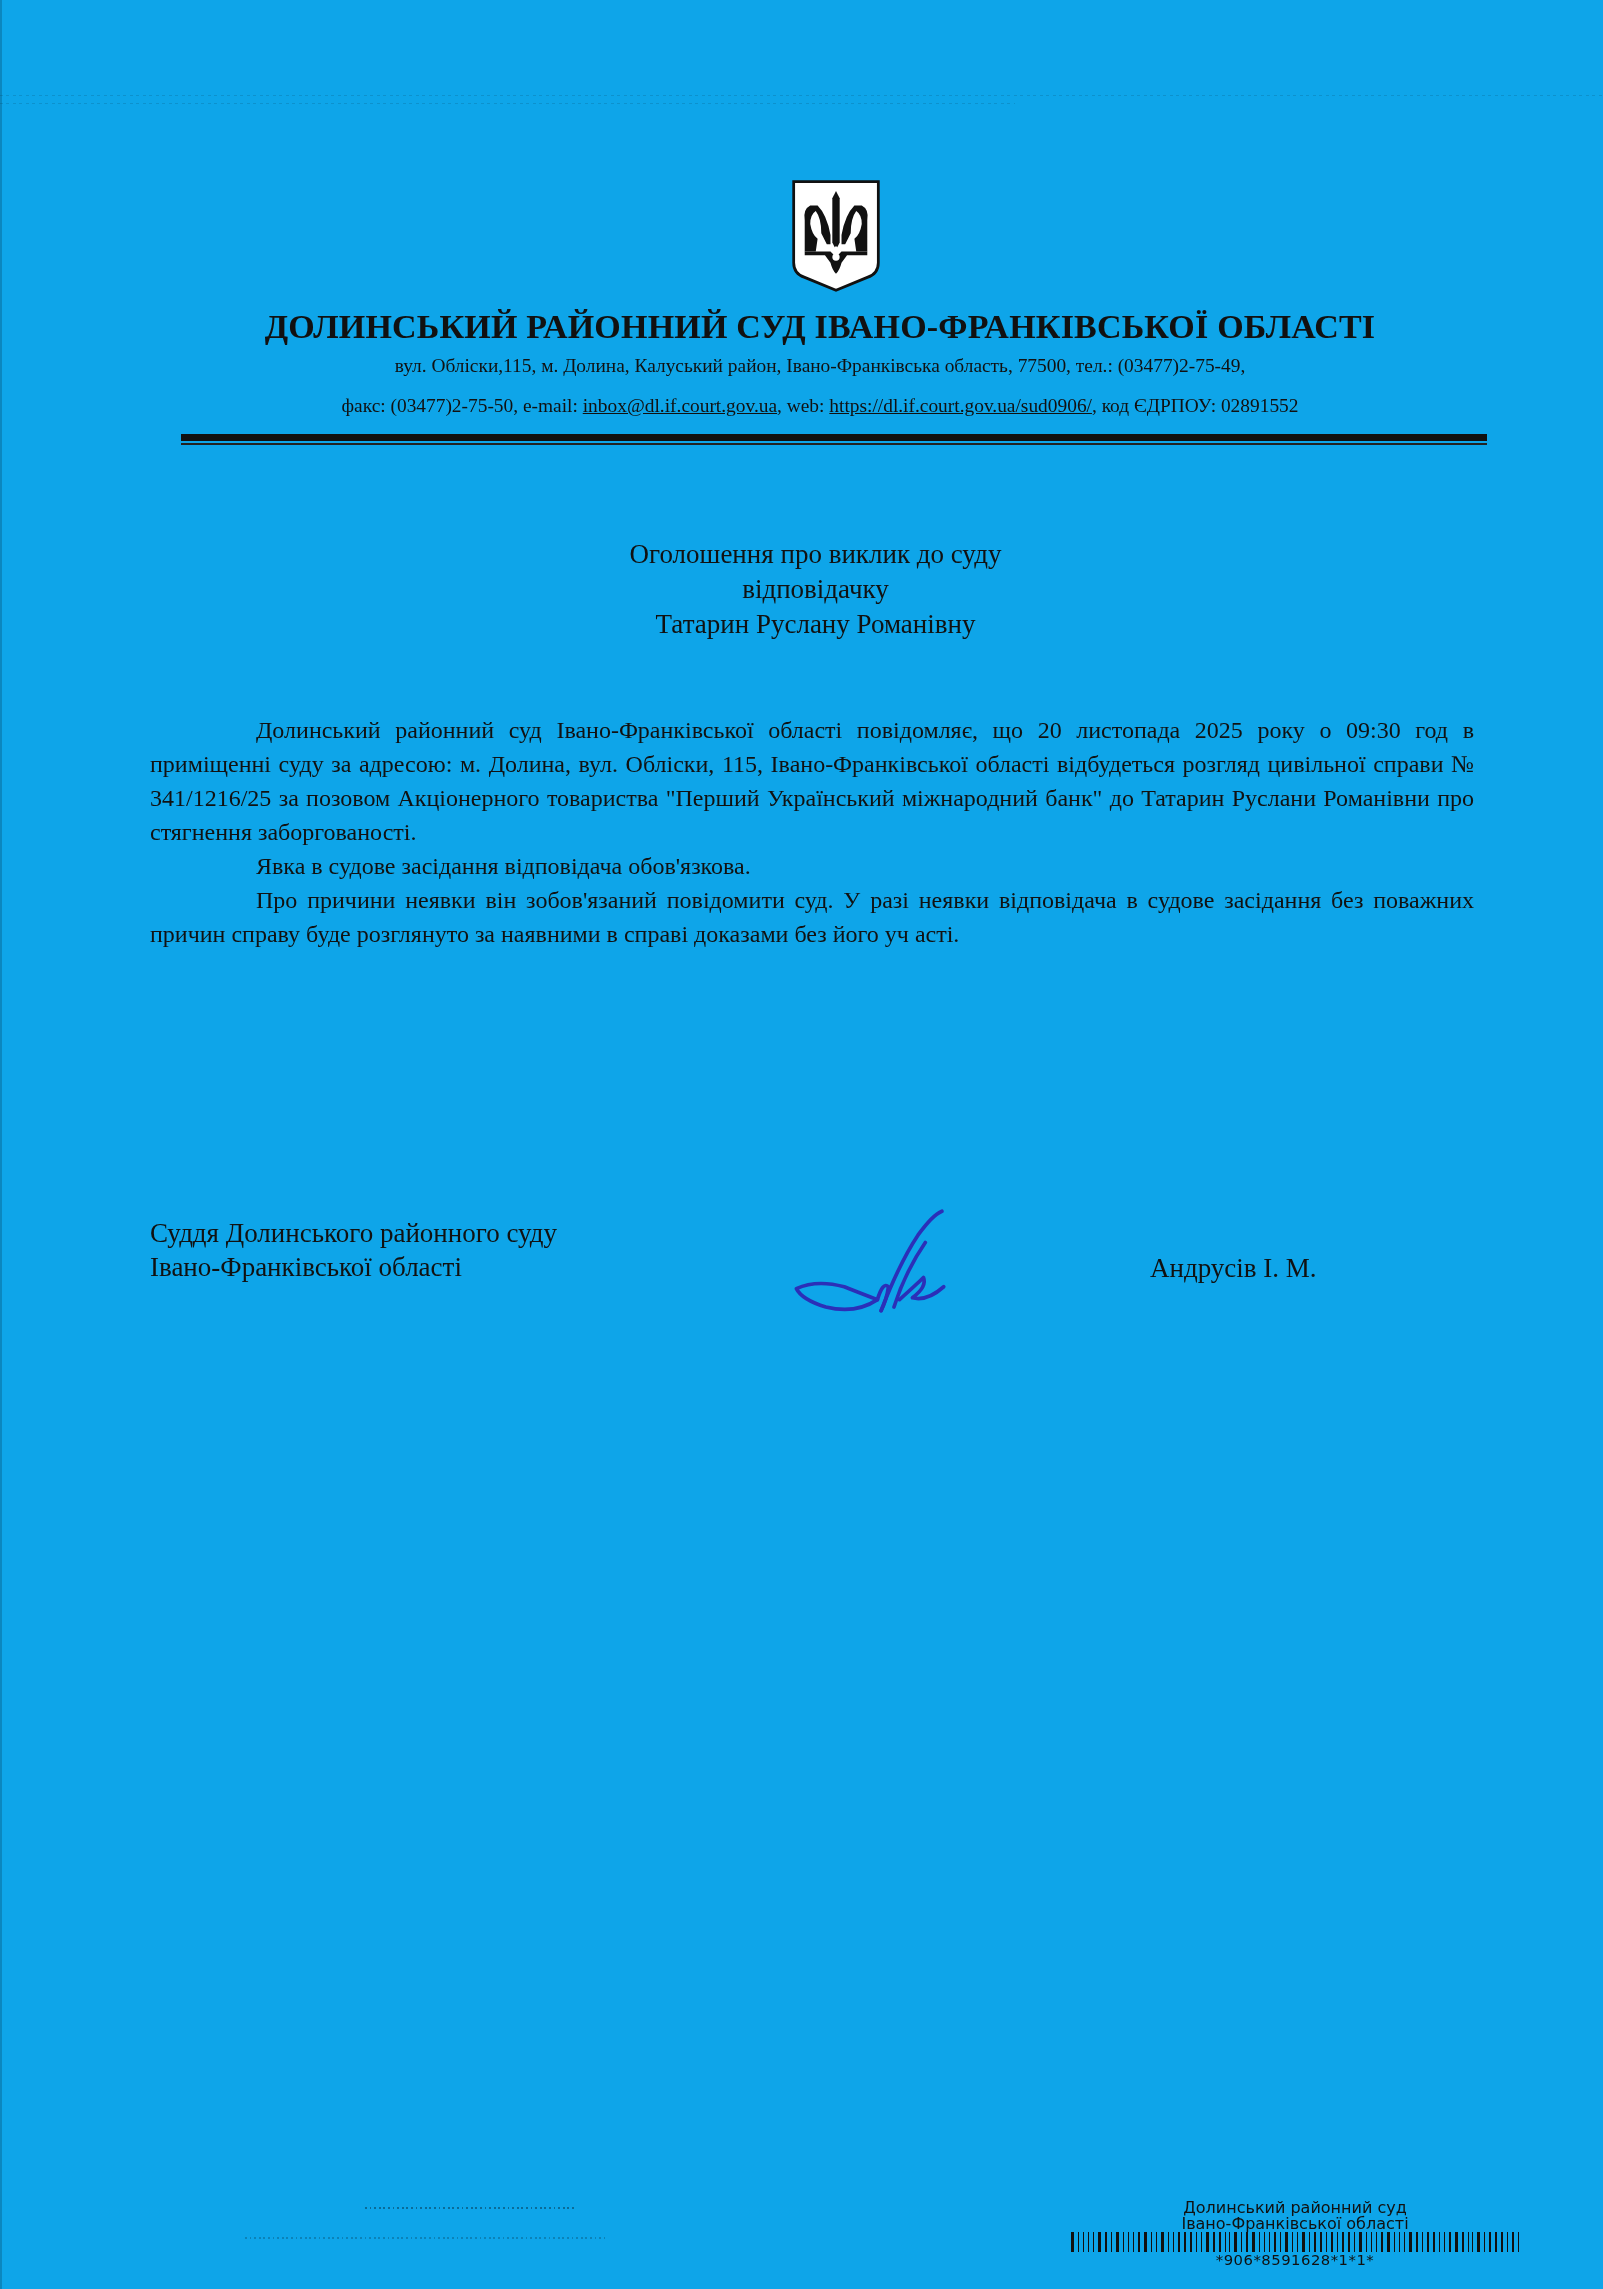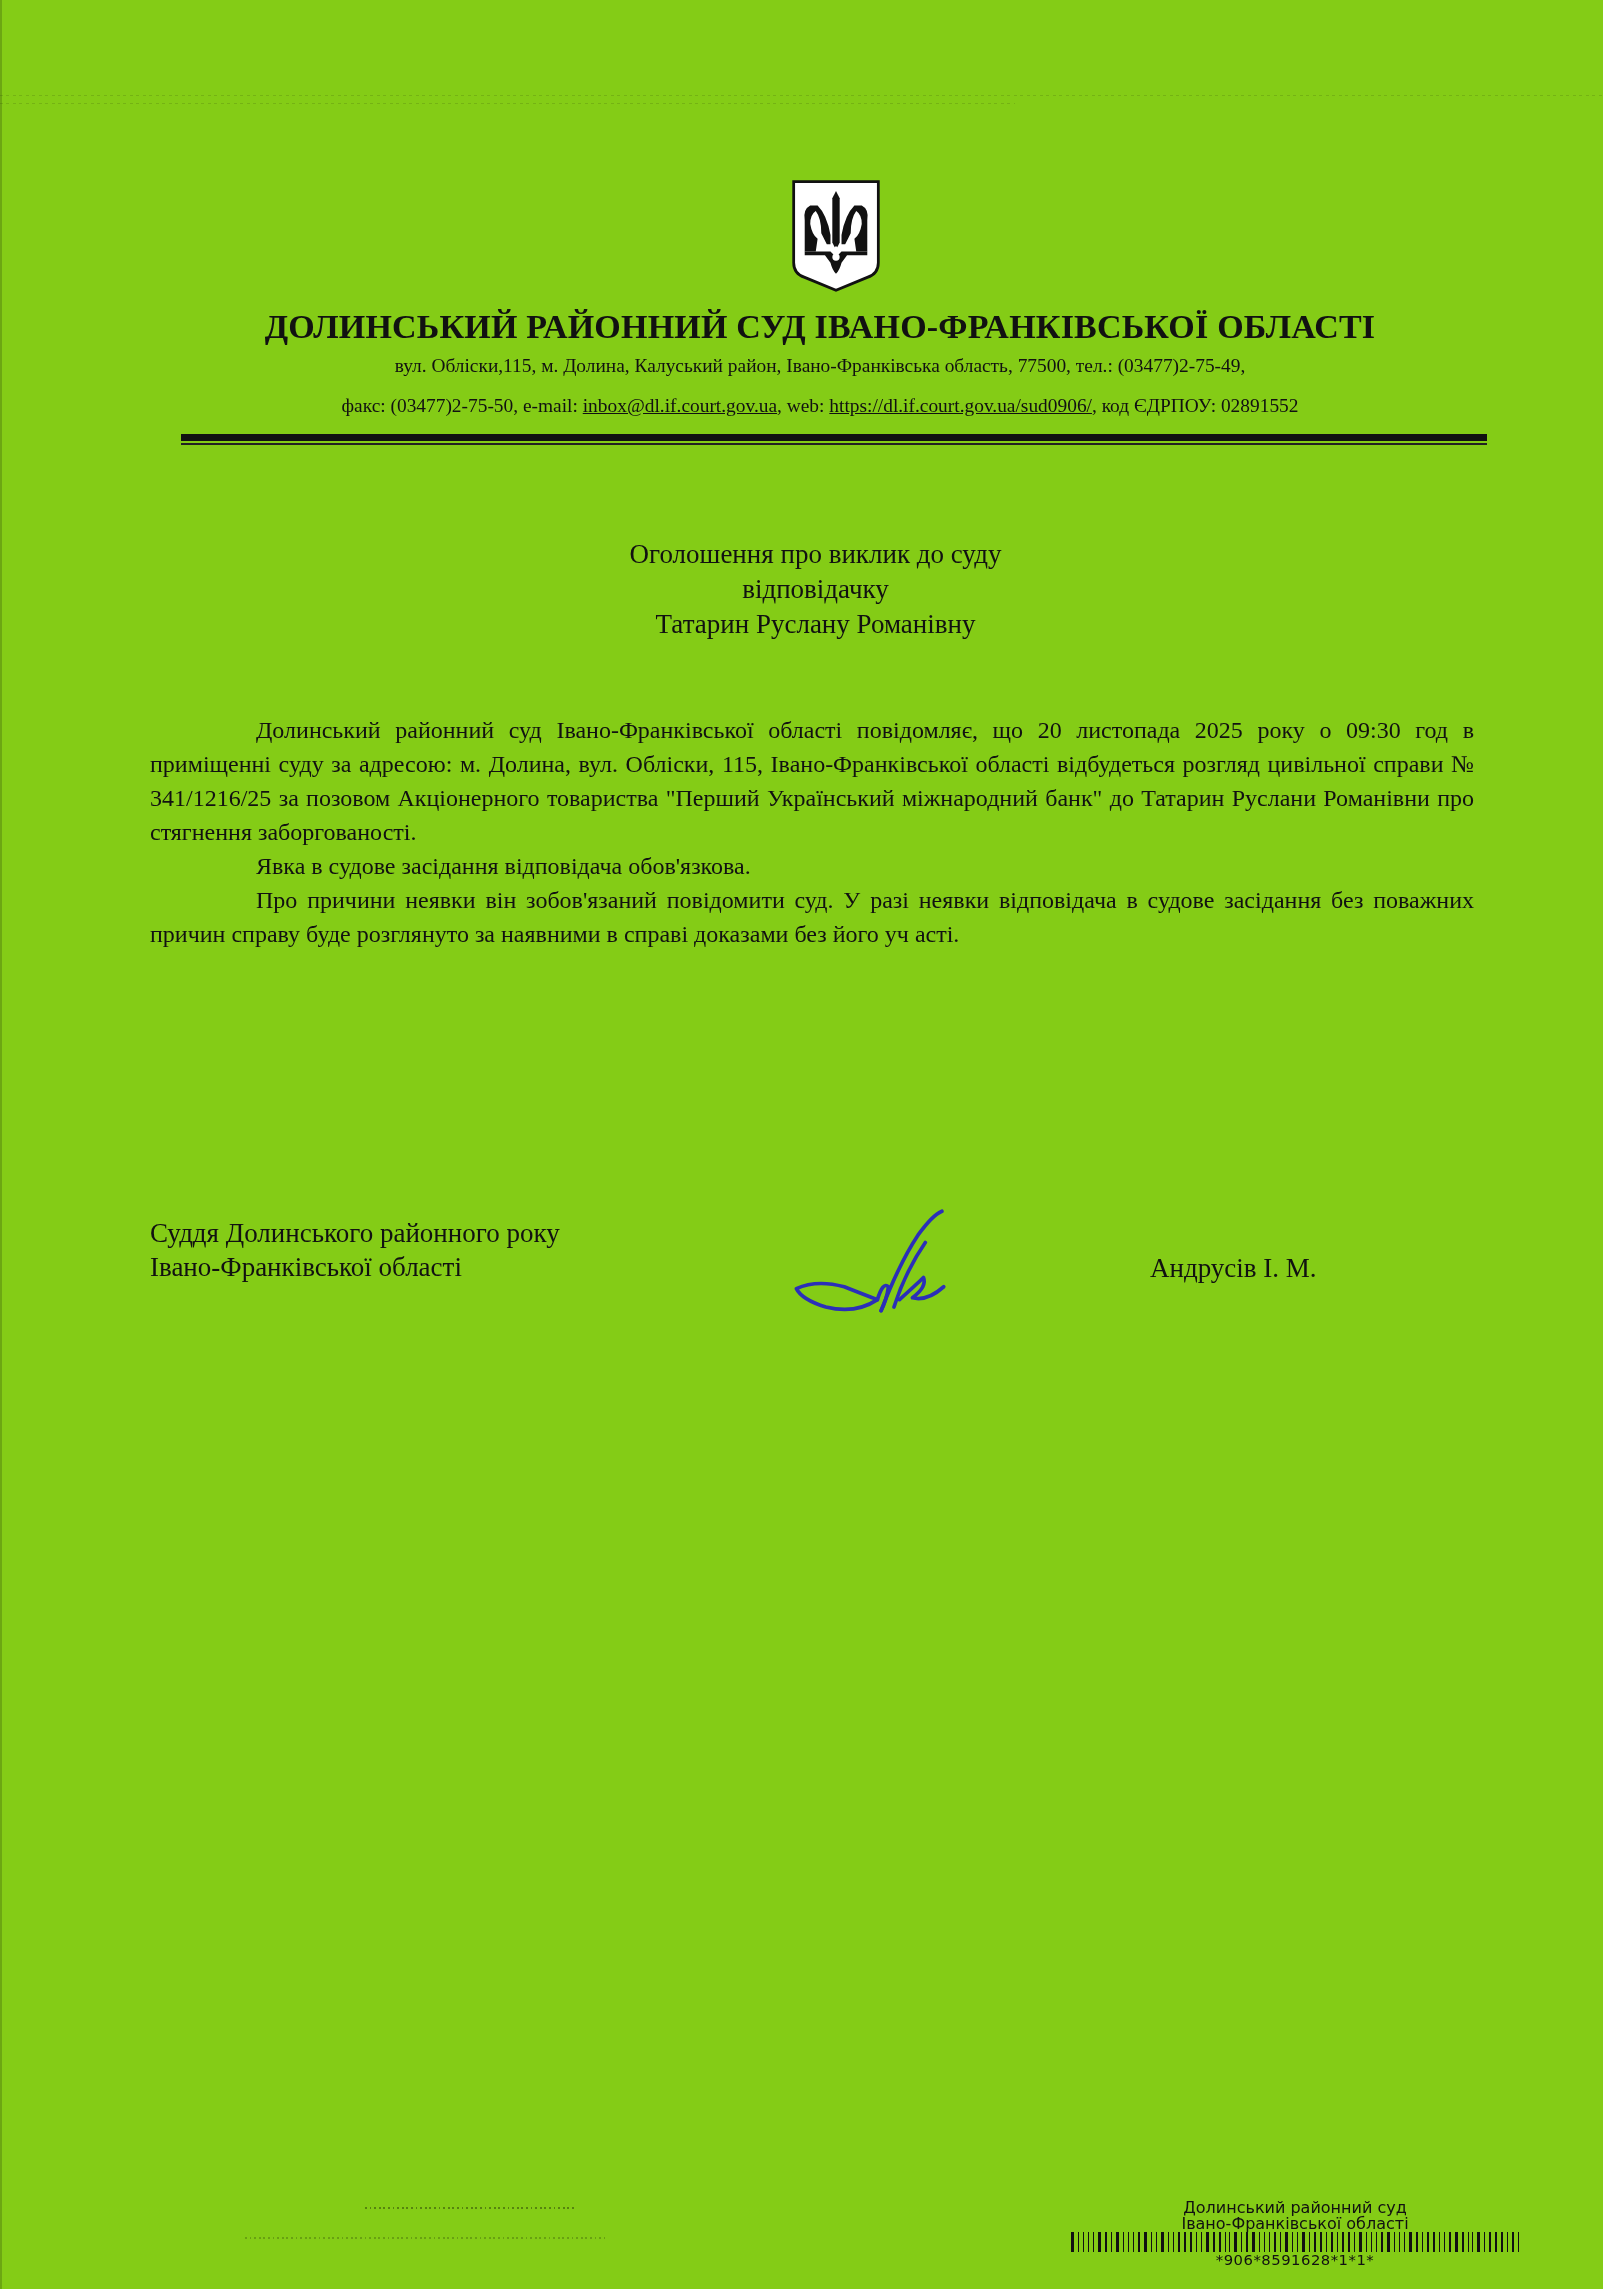--- a/index.html
+++ b/index.html
@@ -11,21 +11,21 @@
       width: 1603px;
       height: 2290px;
       position: relative;
       overflow: hidden;
       font-family: "Liberation Serif", "DejaVu Serif", serif;
       color: #111111;
     }
     .page {
       position: absolute;
       inset: 0;
-      background: #84cc16;
+      background: #0ea5e9;
     }
     
     .scan-line {
       position: absolute;
       left: 0;
       height: 0.9px;
       background: repeating-linear-gradient(90deg, rgba(0,0,0,0.12) 0 2.8px, transparent 2.8px 6.5px);
     }
     .scan-edge {
       position: absolute;
@@ -224,21 +224,21 @@
     <div>Татарин Руслану Романівну</div>
   </div>
 
   <div class="body-text">
     <p>Долинський районний суд Івано-Франківської області повідомляє, що 20 листопада 2025 року о 09:30 год в приміщенні суду за адресою: м. Долина, вул. Обліски, 115, Івано-Франківської області відбудеться розгляд цивільної справи № 341/1216/25 за позовом Акціонерного товариства "Перший Український міжнародний банк" до Татарин Руслани Романівни про стягнення заборгованості.</p>
     <p>Явка в судове засідання відповідача  обов'язкова.</p>
     <p>Про причини неявки він зобов'язаний повідомити суд. У разі неявки відповідача в судове засідання без поважних причин справу буде розглянуто за наявними в справі доказами без його уч асті.</p>
   </div>
 
   <div class="sig-left">
-    <div>Суддя Долинського районного року</div>
+    <div>Суддя Долинського районного суду</div>
     <div>Івано-Франківської області</div>
   </div>
 
   <svg class="signature" viewBox="0 0 190 135">
     <g fill="none" stroke="#2b2fb8" stroke-width="4" stroke-linecap="round" stroke-linejoin="round">
       <path d="M8 98 Q30 88 60 96 Q80 104 96 110 Q72 126 40 118 Q14 110 8 98 Z"></path>
       <path d="M96 110 Q102 90 108 96 Q106 110 100 122"></path>
       <path d="M100 122 Q120 70 140 40 Q156 18 166 14"></path>
       <path d="M114 118 Q126 80 148 48"></path>
       <path d="M120 110 Q140 92 146 86 Q150 96 134 108 Q150 112 168 96"></path>

